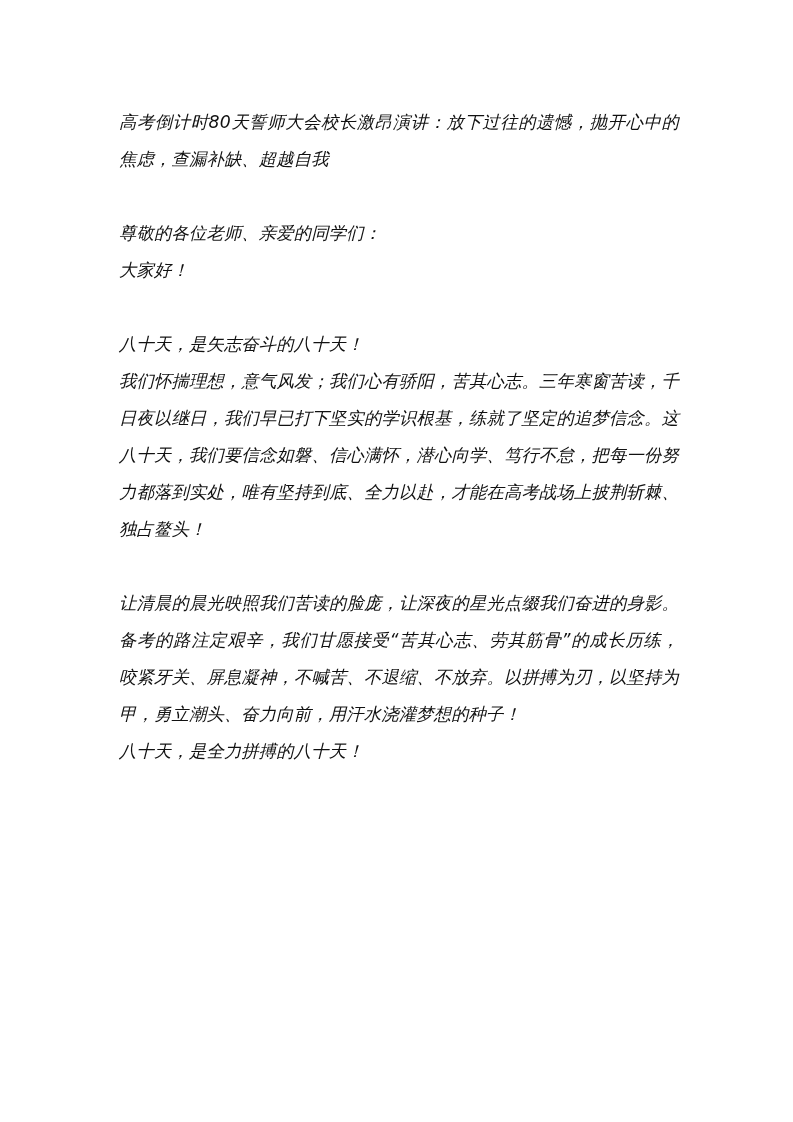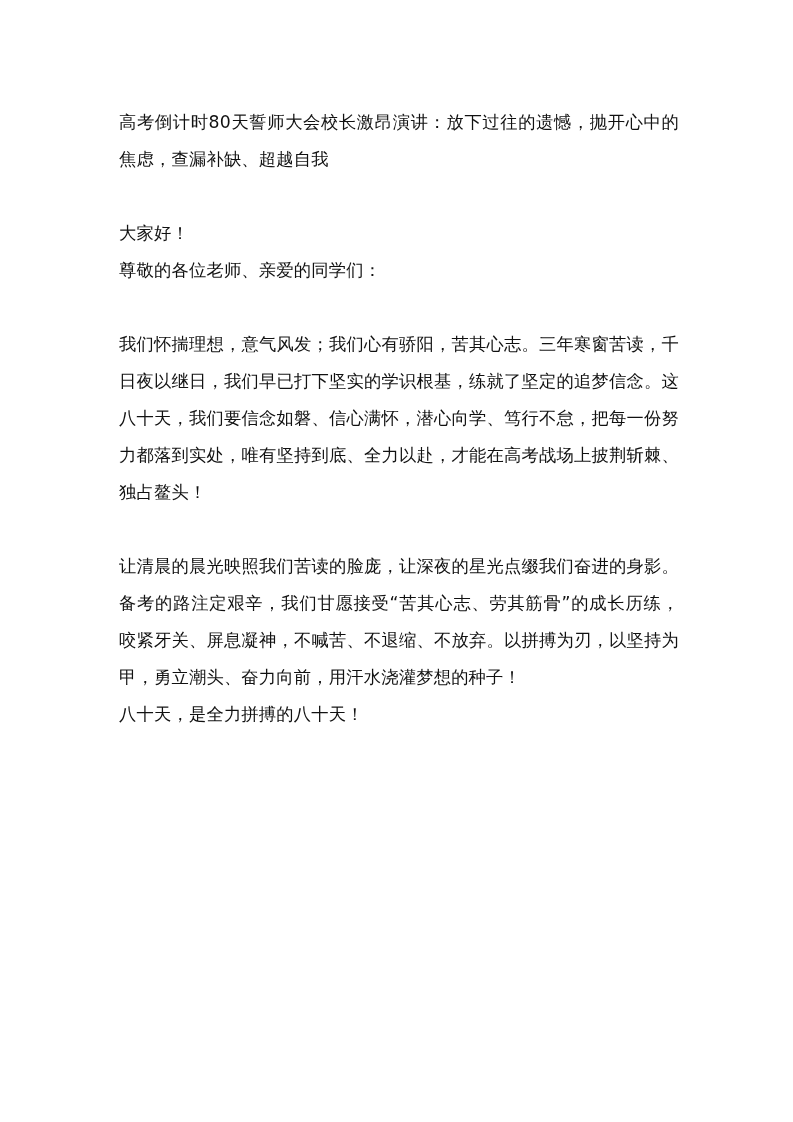--- a/index.html
+++ b/index.html
@@ -21,31 +21,33 @@
     top: 104px;
     width: 560px;
   }
   .para {
     font-size: 17.3px;
     line-height: 37px;
     margin: 0;
     letter-spacing: 0.2px;
     text-align: justify;
     word-break: break-all;
+    font-style: italic;
   }
   .gap {
     height: 37px;
   }
 </style>
 </head>
 <body>
 
 <div class="page">
   <p class="para">高考倒计时80天誓师大会校长激昂演讲：放下过往的遗憾，抛开心中的焦虑，查漏补缺、超越自我</p>
   <div class="gap"></div>
+  <p class="para">尊敬的各位老师、亲爱的同学们：</p>
   <p class="para">大家好！</p>
-  <p class="para">尊敬的各位老师、亲爱的同学们：</p>
   <div class="gap"></div>
+  <p class="para">八十天，是矢志奋斗的八十天！</p>
   <p class="para">我们怀揣理想，意气风发；我们心有骄阳，苦其心志。三年寒窗苦读，千日夜以继日，我们早已打下坚实的学识根基，练就了坚定的追梦信念。这八十天，我们要信念如磐、信心满怀，潜心向学、笃行不怠，把每一份努力都落到实处，唯有坚持到底、全力以赴，才能在高考战场上披荆斩棘、独占鳌头！</p>
   <div class="gap"></div>
   <p class="para">让清晨的晨光映照我们苦读的脸庞，让深夜的星光点缀我们奋进的身影。备考的路注定艰辛，我们甘愿接受“苦其心志、劳其筋骨”的成长历练，咬紧牙关、屏息凝神，不喊苦、不退缩、不放弃。以拼搏为刃，以坚持为甲，勇立潮头、奋力向前，用汗水浇灌梦想的种子！</p>
   <p class="para">八十天，是全力拼搏的八十天！</p>
 </div>
 
 </body></html>

